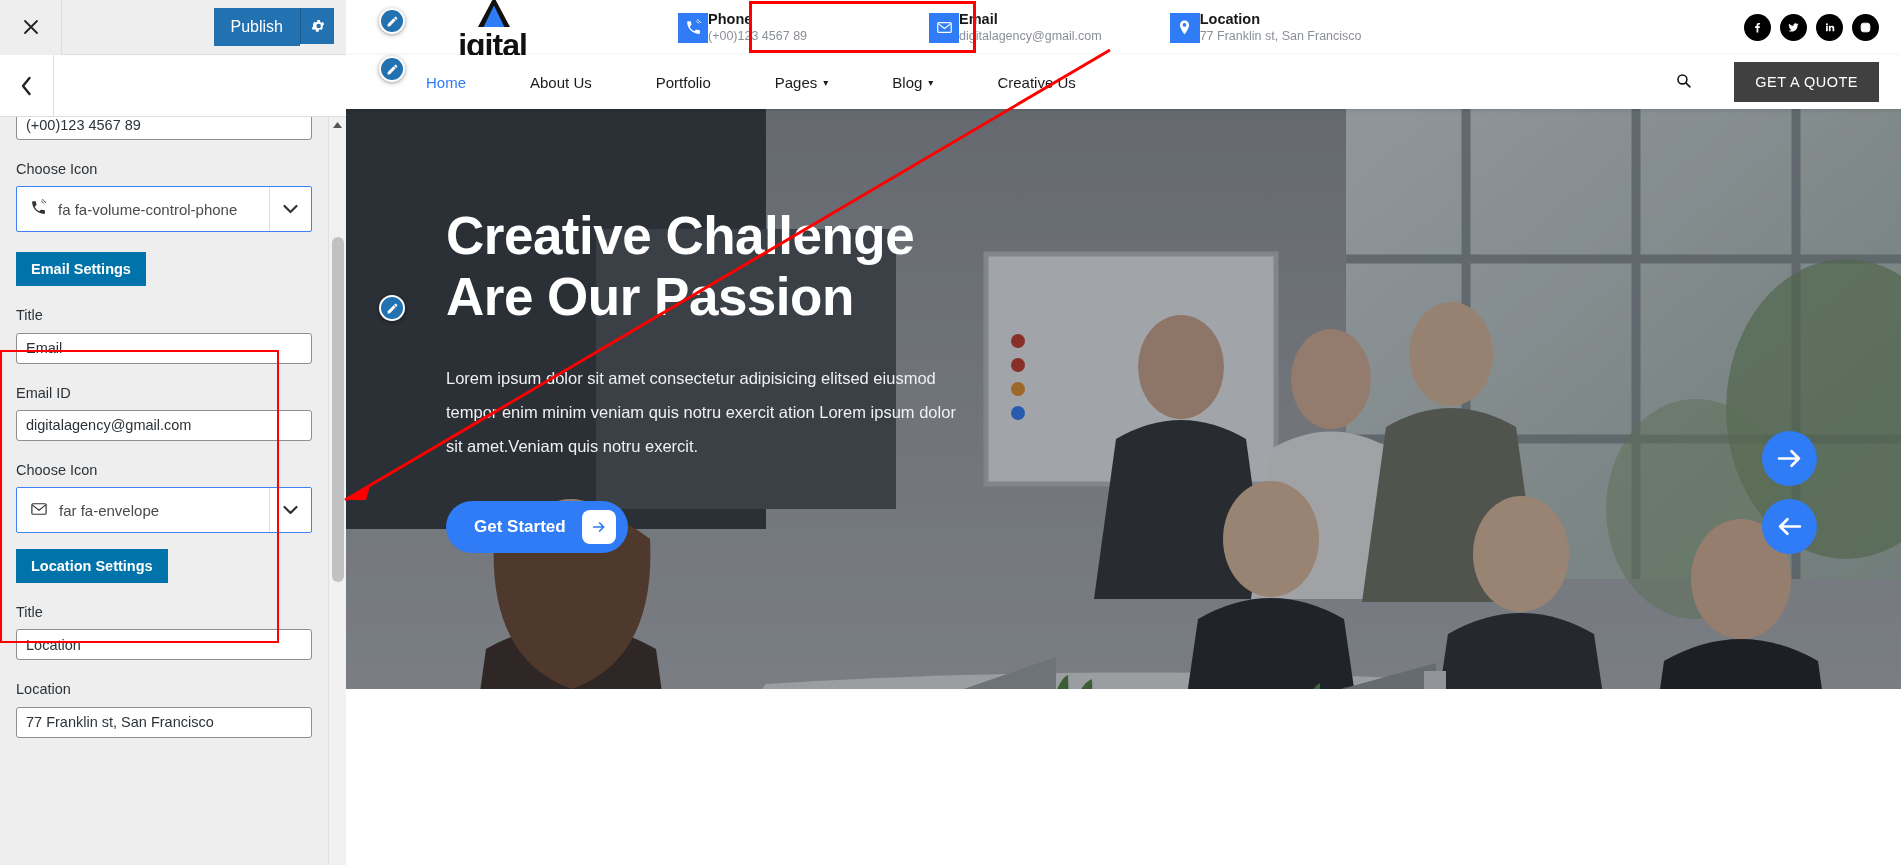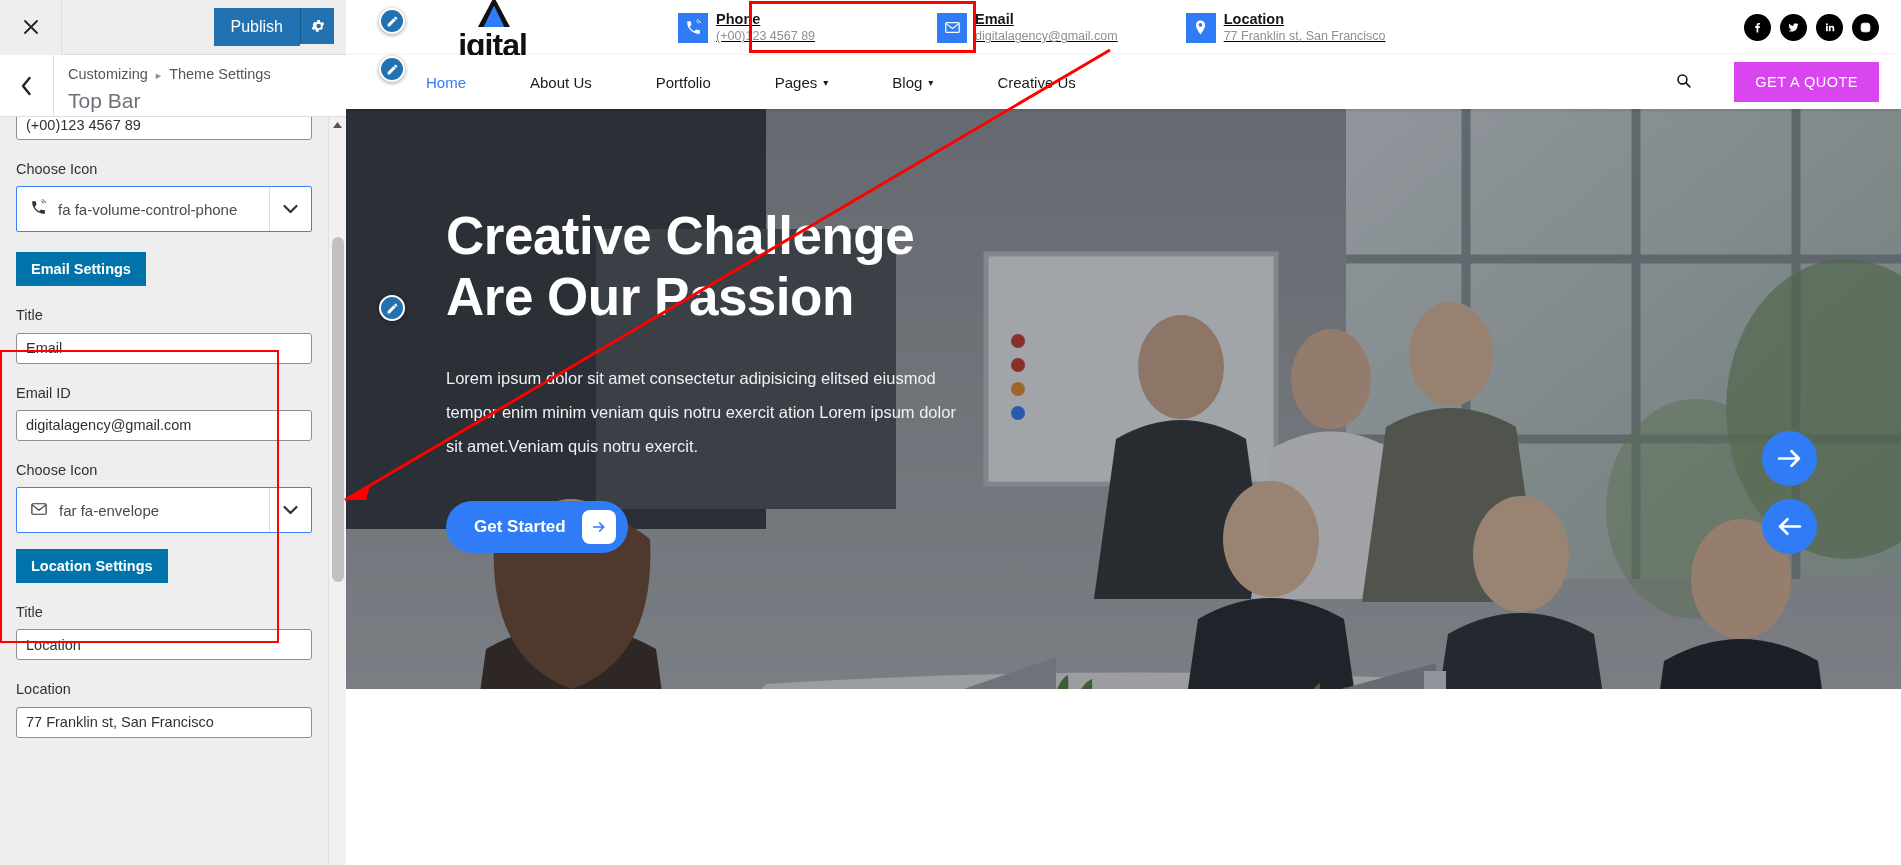--- a/index.html
+++ b/index.html
@@ -126,21 +126,21 @@
   .logo-wrap { display:flex; align-items:center; margin-left:48px; width:200px;flex-direction:column; }
   .logo-mark { position:relative; width:38px; height:34px; }
   .logo-text {
     font-size:32px; font-weight:bold; color:#111; letter-spacing:-1px;
     line-height:1; position:relative; margin-left:-3px;
   }
   .logo-sub {
     position:absolute; right:2px; bottom:-7px; font-size:6px;
     letter-spacing:0.5px; color:#222;
   }
-  .contact-group { display:flex; align-items:center; gap:8px;text-decoration:underline; }
+  .contact-group { display:flex; align-items:center; gap:0; }
   .contact-icon {
     width:30px; height:30px; background:#2f7cf6; color:#fff;
     display:flex; align-items:center; justify-content:center; flex:none;
   }
   .contact-icon svg { width:17px; height:17px; }
   .contact-title { font-size:14.5px; font-weight:bold; color:#17181a; line-height:1.25; }
   .contact-sub { font-size:12.5px; color:#8b8f96; line-height:1.3; }
 
   .social-group { display:flex; align-items:center; gap:9px; margin-left:auto; }
   .social-btn {
@@ -159,21 +159,21 @@
   .nav-link {
     font-size:15px; color:#1b1b1b; padding:0 32px; cursor:pointer;
     display:flex; align-items:center; gap:6px; white-space:nowrap;
   }
   .nav-link.active { color:#2f7cf6; }
   .nav-link .caret { font-size:10px; }
   .nav-right { margin-left:auto; display:flex; align-items:center; gap:42px; }
   .nav-search { cursor:pointer; }
   .nav-search svg { width:17px; height:17px; }
   .quote-btn {
-    background:#d946ef; color:#fff; font-size:14.5px; letter-spacing:.5px;
+    background:#404040; color:#fff; font-size:14.5px; letter-spacing:.5px;
     padding:12px 21px; border:none; cursor:pointer;
     font-family:"Liberation Sans", sans-serif;
   }
 
   
   .hero { position:relative; height:580px; overflow:hidden; background:#52565c; }
   .hero-photo { position:absolute; inset:0; }
   .hero-overlay { position:absolute; inset:0; background:rgba(30,32,36,.35); }
   .hero-content {
     position:absolute; left:100px; top:96px; width:560px; z-index:3;
@@ -483,28 +483,20 @@
       </div>
     </div>
   </div>
 
   <div class="cz-header">
     <div class="cz-back">
       <svg viewBox="0 0 13 20" fill="none" stroke="#1d2327" stroke-width="2.4" stroke-linecap="round" stroke-linejoin="round">
           <path d="M9.5 2L3 10l6.5 8"></path>
         </svg>
     </div>
-    <div class="cz-headtext">
-      <div class="cz-crumb">
-        <span>Customizing</span>
-        <span class="sep">▸</span>
-        <span>Theme Settings</span>
-      </div>
-      <div class="cz-title">Top Bar</div>
-    </div>
   </div>
 
   <div class="cz-body">
     <div class="cz-scroll">
 
       
       <div class="cz-field" style="margin-top:-8px;">
         <input class="cz-input" value="(+00)123 4567 89" style="">
       </div>
 

